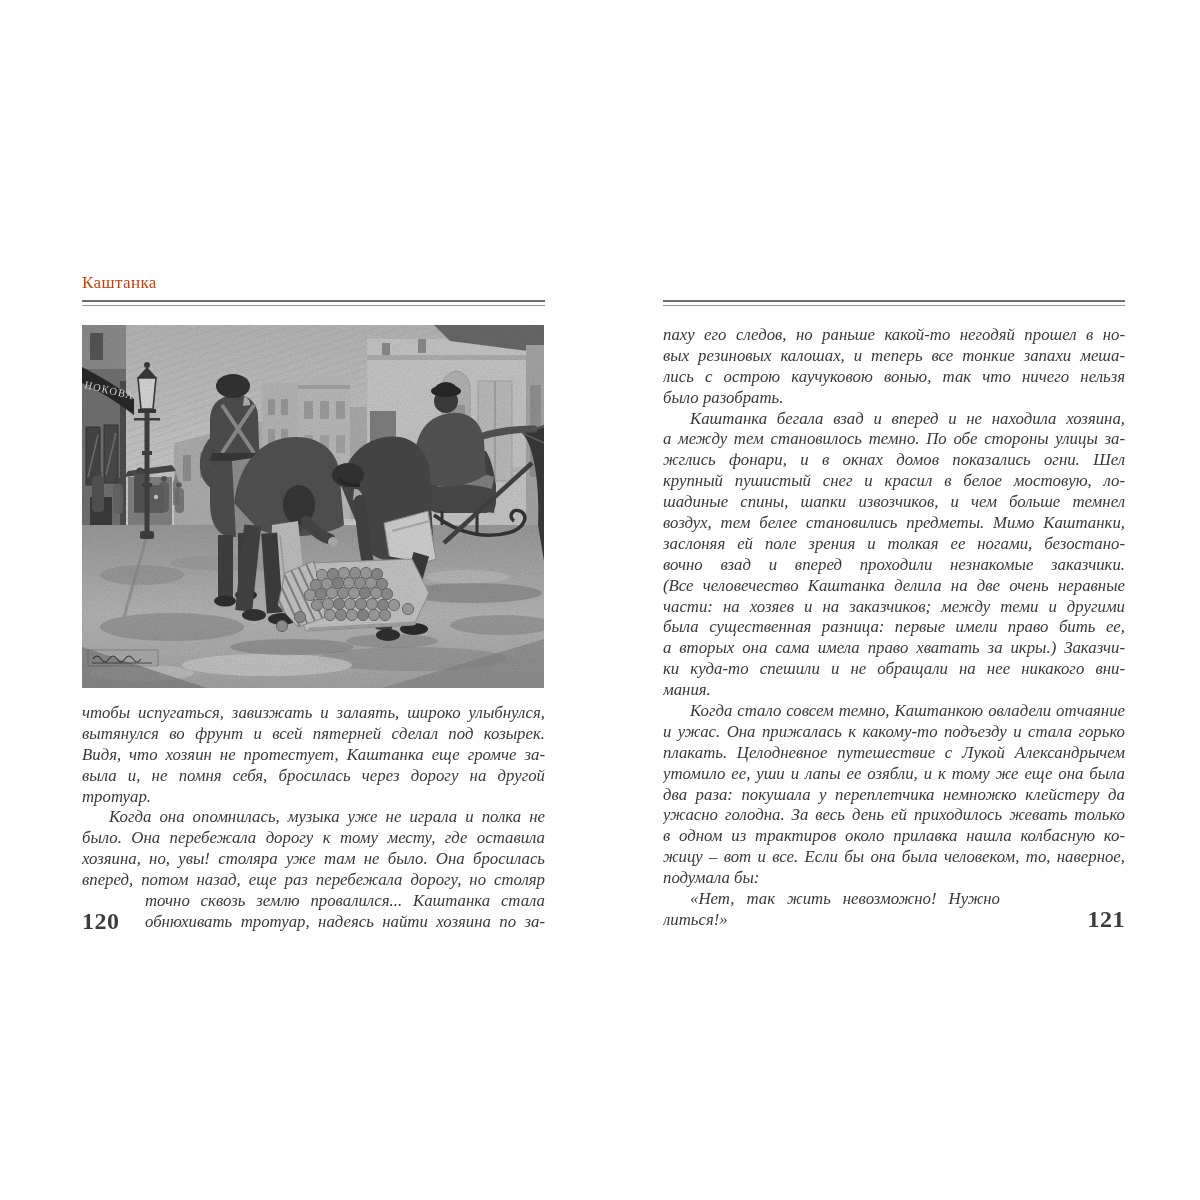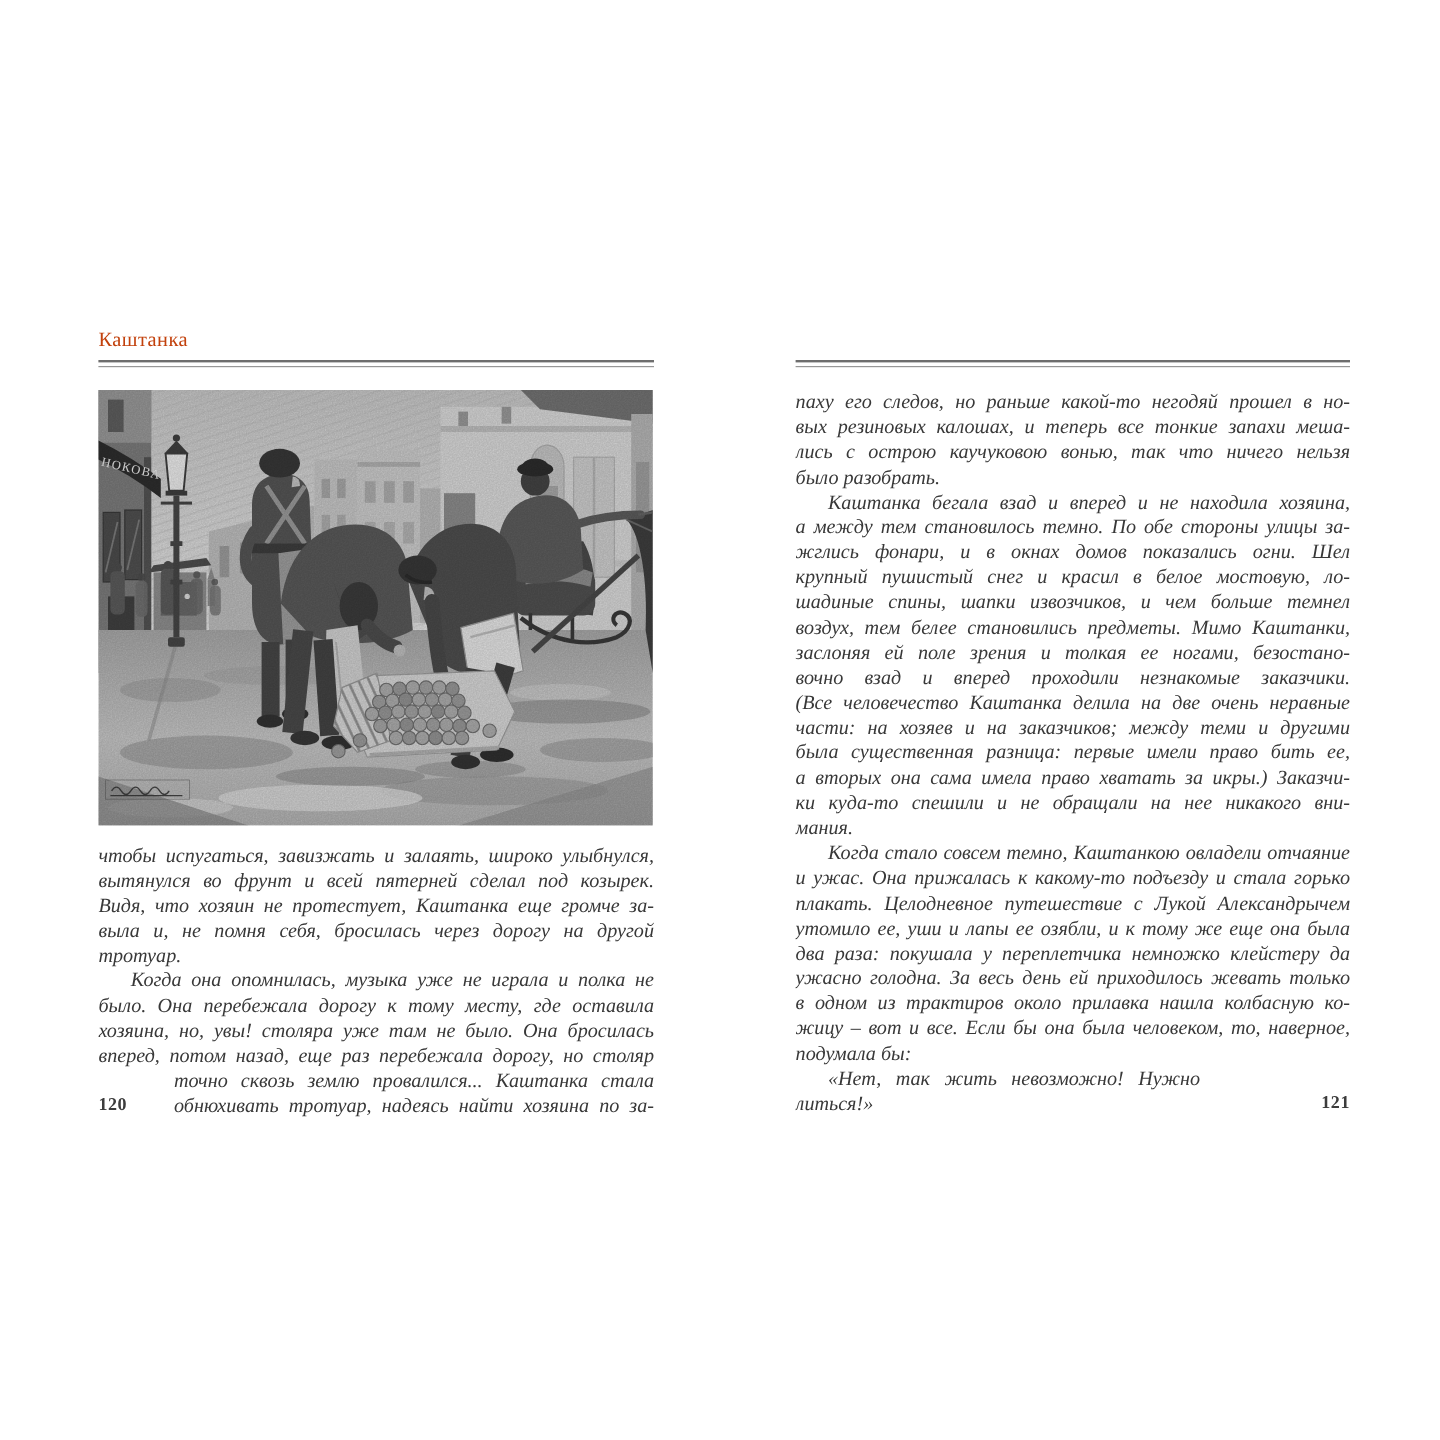--- a/index.html
+++ b/index.html
@@ -16,21 +16,21 @@
         border-top:2px solid #6e6e6e;border-bottom:1px solid #979797;}
   .illus{position:absolute;top:65px;left:0;display:block;}
   .text{position:absolute;left:0;right:0;font-size:16.8px;line-height:20.9px;}
   #left-page .text{top:443px;}
   #right-page .text{top:65px;}
   .ln{text-align:justify;text-align-last:justify;height:20.9px;overflow:hidden;white-space:nowrap0;font-style:italic;}
   .ln.end{text-align-last:left;}
   .ln.ind{text-indent:27px;}
   .wrapL{position:relative;padding-left:63px;}
   .wrapR{position:relative;padding-right:125px;}
-  .pnum{position:absolute;bottom:1px;font-weight:bold;font-size:15px;line-height:20.9px;
+  .pnum{position:absolute;bottom:1px;font-weight:bold;font-size:24px;line-height:20.9px;
         color:#3c3c3c;letter-spacing:.5px;}
   .wrapL .pnum{left:0;}
   .wrapR .pnum{right:0;}
 </style>
 </head>
 <body>
 
 <div class="page" id="left-page">
   <div class="running-head">Каштанка</div>
   <div class="rule"></div>

